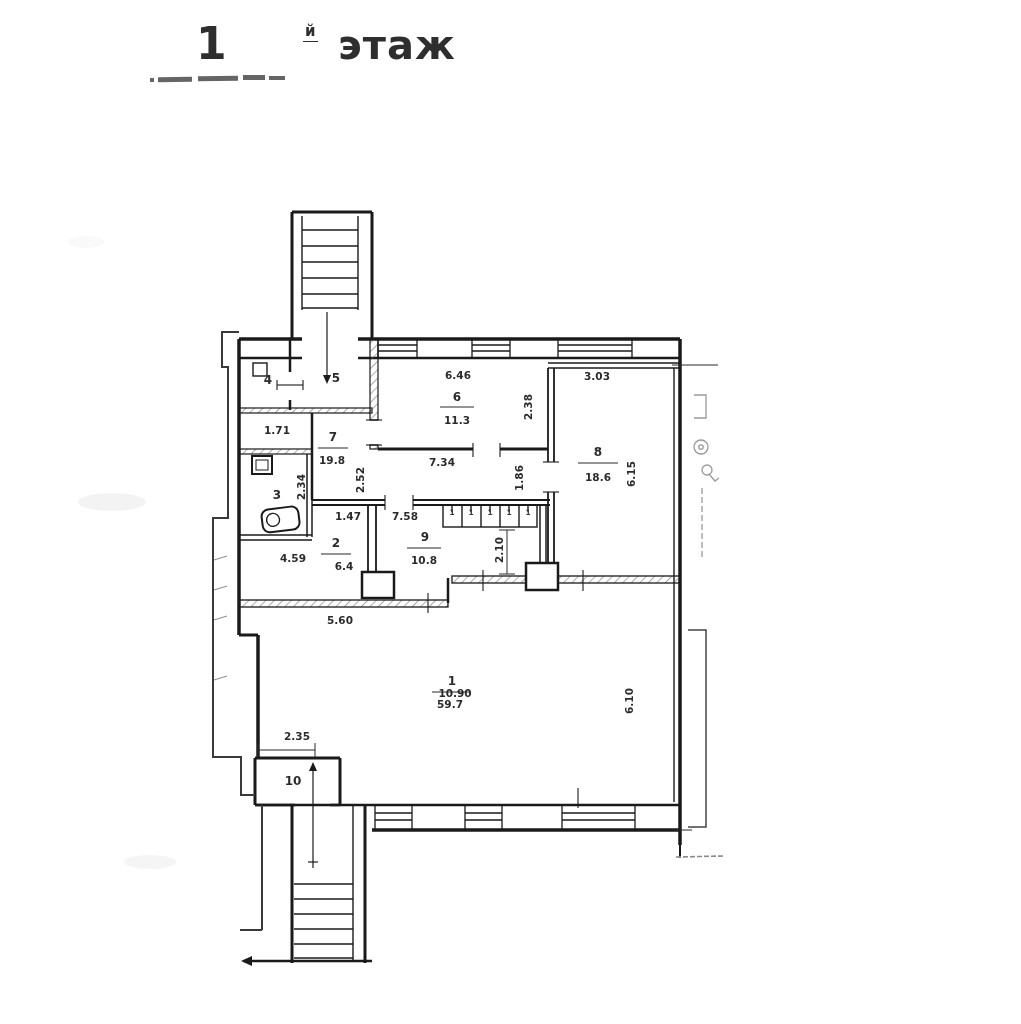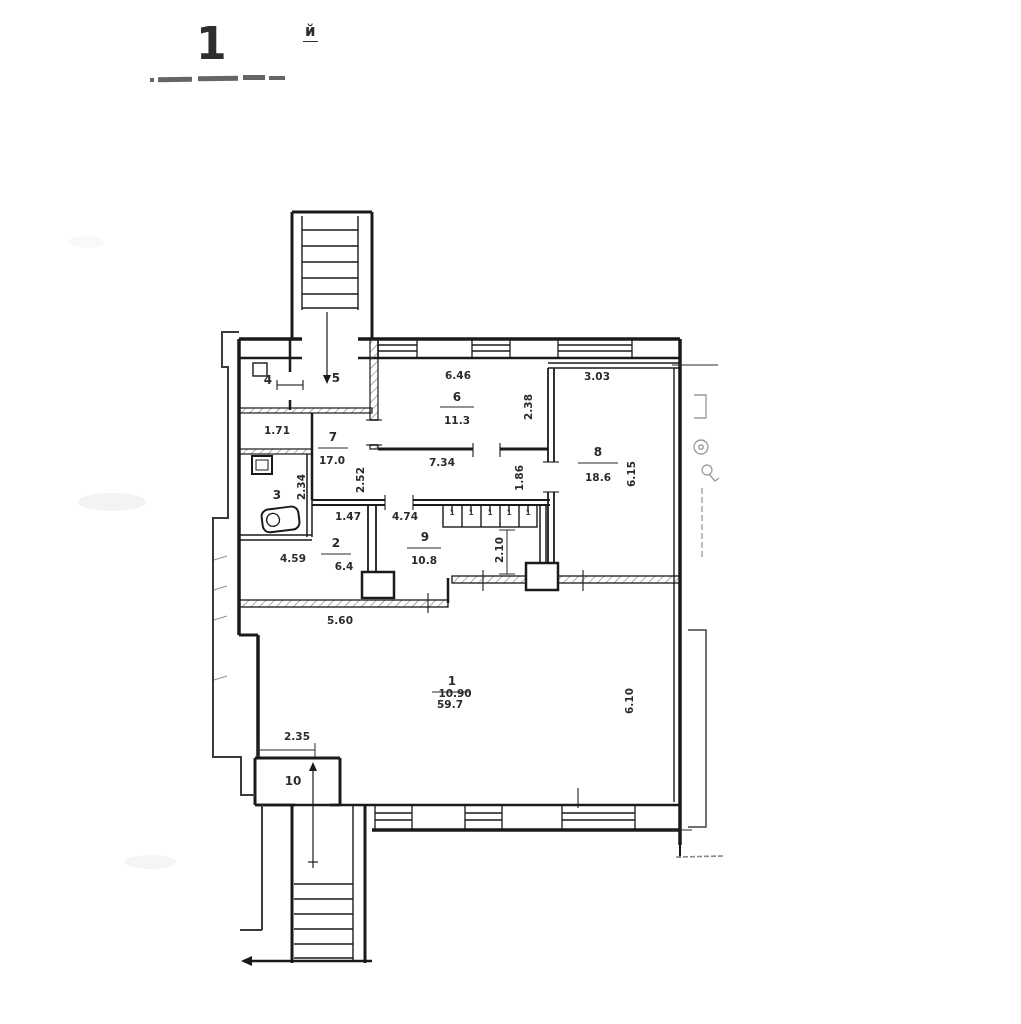--- a/index.html
+++ b/index.html
@@ -276,50 +276,51 @@
         <circle cx="701" cy="447" r="2.2"></circle>
         <circle cx="707" cy="470" r="5"></circle>
         <polyline points="709,474 715,481 719,478"></polyline>
         <line x1="702" y1="488" x2="702" y2="560" stroke-dasharray="6 3"></line>
       </g>
     </g>
   </svg>
 
   <div class="title-num">1</div>
   <div class="title-suffix">й</div>
+  <div class="title-word">этаж</div>
 
   <div class="lbl" style="left:458px;top:375px;">6.46</div>
   <div class="lbl num" style="left:457px;top:397px;">6</div>
   <div class="frac" style="left:457px;top:407px;width:34px;"></div>
   <div class="lbl" style="left:457px;top:420px;">11.3</div>
   <div class="lbl rot" style="left:528px;top:407px;">2.38</div>
 
   <div class="lbl" style="left:597px;top:376px;">3.03</div>
   <div class="lbl num" style="left:598px;top:452px;">8</div>
   <div class="frac" style="left:598px;top:463px;width:40px;"></div>
   <div class="lbl" style="left:598px;top:477px;">18.6</div>
   <div class="lbl rot" style="left:631px;top:474px;">6.15</div>
 
   <div class="lbl num" style="left:268px;top:380px;">4</div>
   <div class="lbl num" style="left:336px;top:378px;">5</div>
 
   <div class="lbl" style="left:277px;top:430px;">1.71</div>
   <div class="lbl num" style="left:333px;top:437px;">7</div>
   <div class="frac" style="left:333px;top:448px;width:30px;"></div>
-  <div class="lbl" style="left:332px;top:460px;">17.0</div>
+  <div class="lbl" style="left:332px;top:460px;">19.8</div>
 
   <div class="lbl" style="left:442px;top:462px;">7.34</div>
   <div class="lbl rot" style="left:360px;top:480px;">2.52</div>
   <div class="lbl rot" style="left:519px;top:478px;">1.86</div>
 
   <div class="lbl rot" style="left:301px;top:487px;">2.34</div>
   <div class="lbl num" style="left:277px;top:495px;">3</div>
 
   <div class="lbl" style="left:348px;top:516px;">1.47</div>
-  <div class="lbl" style="left:405px;top:516px;">4.74</div>
+  <div class="lbl" style="left:405px;top:516px;">7.58</div>
   <div class="lbl num" style="left:425px;top:537px;">9</div>
   <div class="frac" style="left:424px;top:548px;width:34px;"></div>
   <div class="lbl" style="left:424px;top:560px;">10.8</div>
   <div class="lbl rot" style="left:499px;top:550px;">2.10</div>
 
   <div class="lbl num" style="left:336px;top:543px;">2</div>
   <div class="frac" style="left:336px;top:554px;width:30px;"></div>
   <div class="lbl" style="left:344px;top:566px;">6.4</div>
   <div class="lbl" style="left:293px;top:558px;">4.59</div>
 

